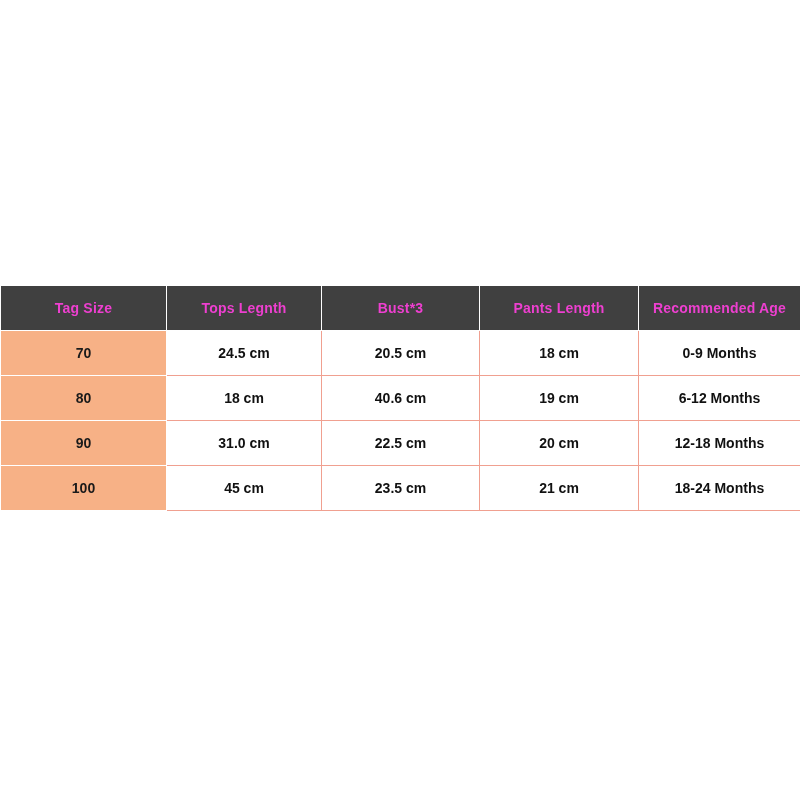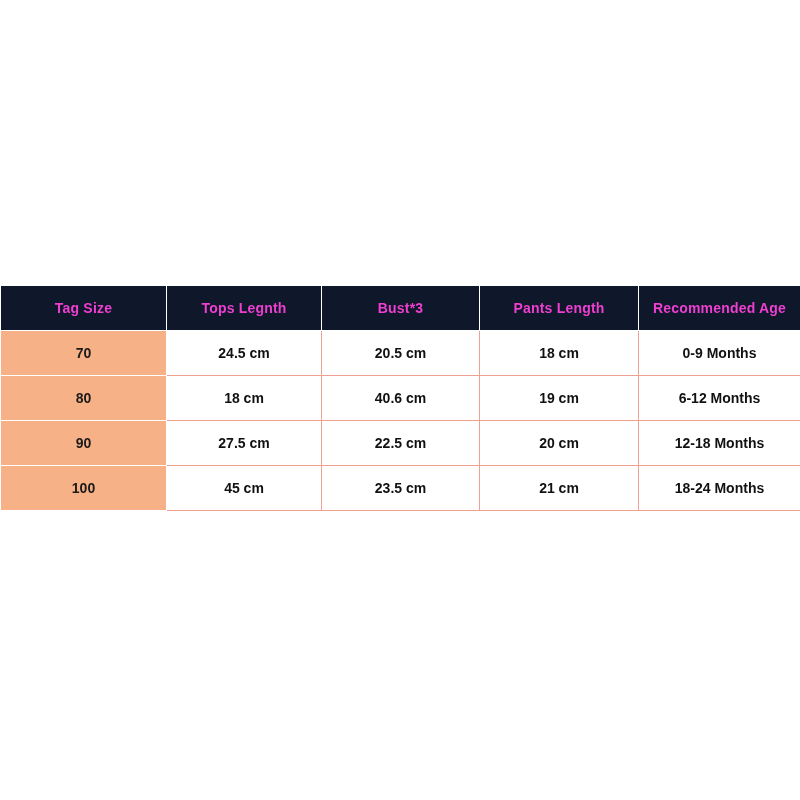--- a/index.html
+++ b/index.html
@@ -42,21 +42,21 @@
   }
 
   
   col.c0 { width: 166px; }
   col.c1 { width: 155px; }
   col.c2 { width: 158px; }
   col.c3 { width: 159px; }
   col.c4 { width: 162px; }
 
   thead th {
-    background: #0f172a;
+    background: #404040;
     color: #ee3fd0;
     font-size: 14px;
     font-weight: bold;
     letter-spacing: 0.2px;
   }
 
   tbody td {
     background: #ffffff;
     color: #111111;
     font-size: 14px;
@@ -113,21 +113,21 @@
         </tr>
         <tr>
           <td class="tag-cell">80</td>
           <td>18 cm</td>
           <td>40.6 cm</td>
           <td>19 cm</td>
           <td>6-12 Months</td>
         </tr>
         <tr>
           <td class="tag-cell">90</td>
-          <td>27.5 cm</td>
+          <td>31.0 cm</td>
           <td>22.5 cm</td>
           <td>20 cm</td>
           <td>12-18 Months</td>
         </tr>
         <tr>
           <td class="tag-cell">100</td>
           <td>45 cm</td>
           <td>23.5 cm</td>
           <td>21 cm</td>
           <td>18-24 Months</td>

